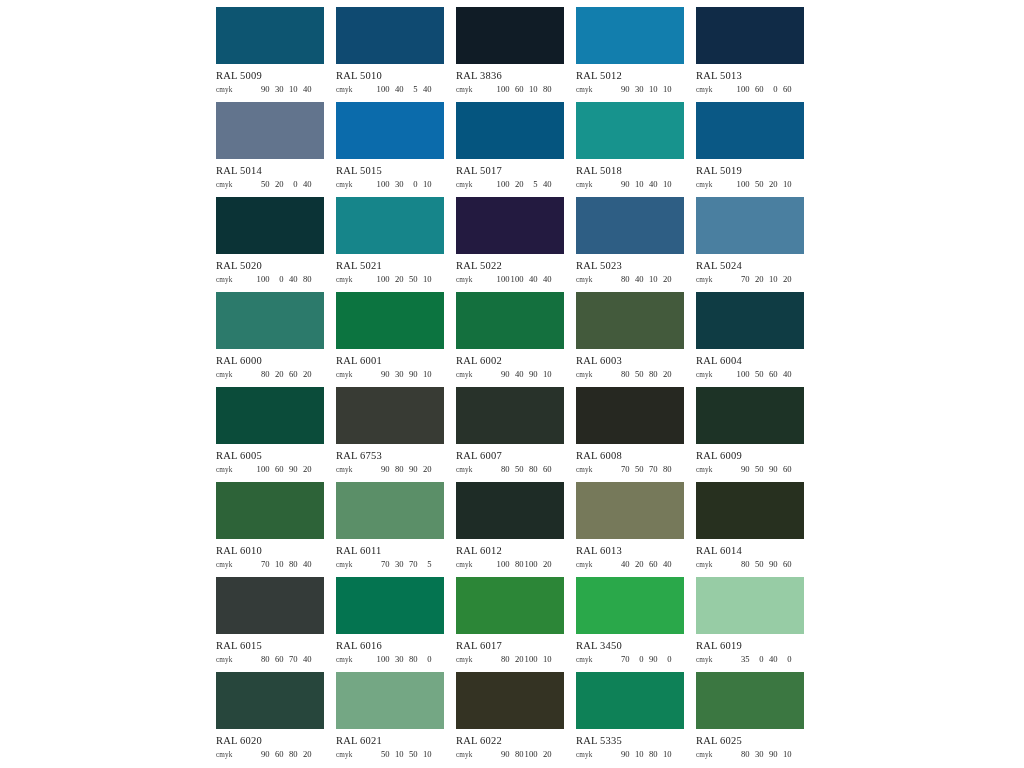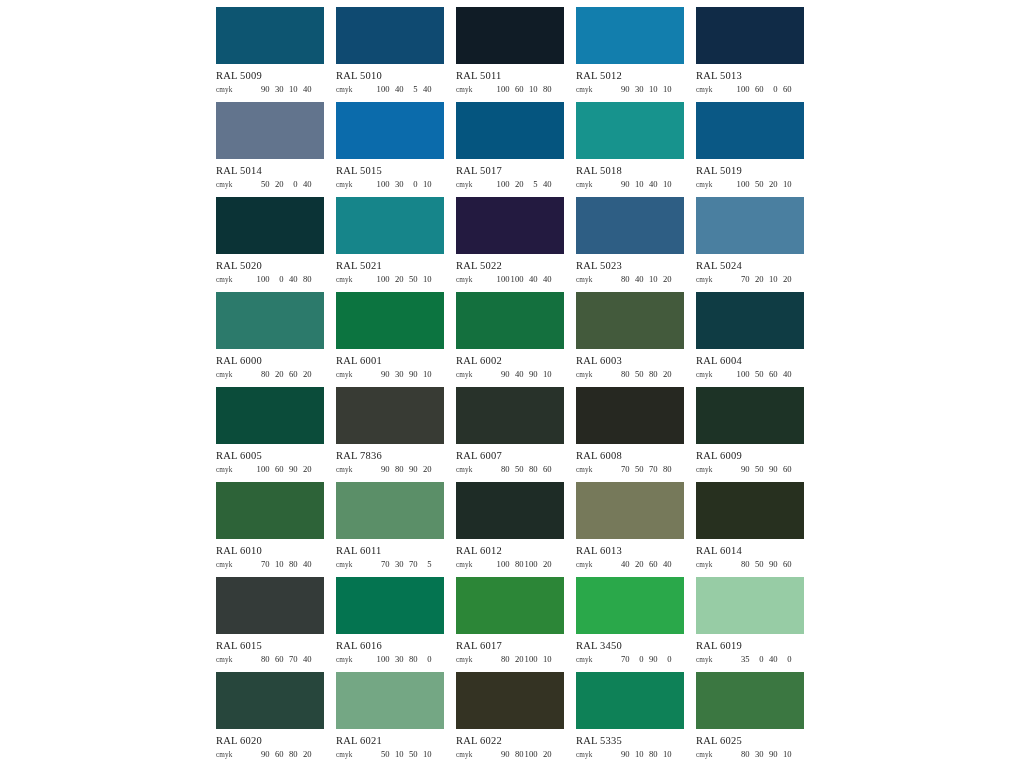--- a/index.html
+++ b/index.html
@@ -116,21 +116,21 @@
           <span class="cmyk-values">
             <span class="cmyk-num">100</span>
             <span class="cmyk-num">40</span>
             <span class="cmyk-num">5</span>
             <span class="cmyk-num">40</span>
           </span>
         </div>
       </div>
       <div class="swatch-cell">
         <div class="swatch-chip" style="background: rgb(16, 28, 38);"></div>
-        <div class="swatch-name">RAL 5011</div>
+        <div class="swatch-name">RAL 3836</div>
         <div class="swatch-cmyk">
           <span class="cmyk-label">cmyk</span>
           <span class="cmyk-values">
             <span class="cmyk-num">100</span>
             <span class="cmyk-num">60</span>
             <span class="cmyk-num">10</span>
             <span class="cmyk-num">80</span>
           </span>
         </div>
       </div>
@@ -363,21 +363,21 @@
           <span class="cmyk-values">
             <span class="cmyk-num">100</span>
             <span class="cmyk-num">60</span>
             <span class="cmyk-num">90</span>
             <span class="cmyk-num">20</span>
           </span>
         </div>
       </div>
       <div class="swatch-cell">
         <div class="swatch-chip" style="background: rgb(56, 59, 52);"></div>
-        <div class="swatch-name">RAL 7836</div>
+        <div class="swatch-name">RAL 6753</div>
         <div class="swatch-cmyk">
           <span class="cmyk-label">cmyk</span>
           <span class="cmyk-values">
             <span class="cmyk-num">90</span>
             <span class="cmyk-num">80</span>
             <span class="cmyk-num">90</span>
             <span class="cmyk-num">20</span>
           </span>
         </div>
       </div>

